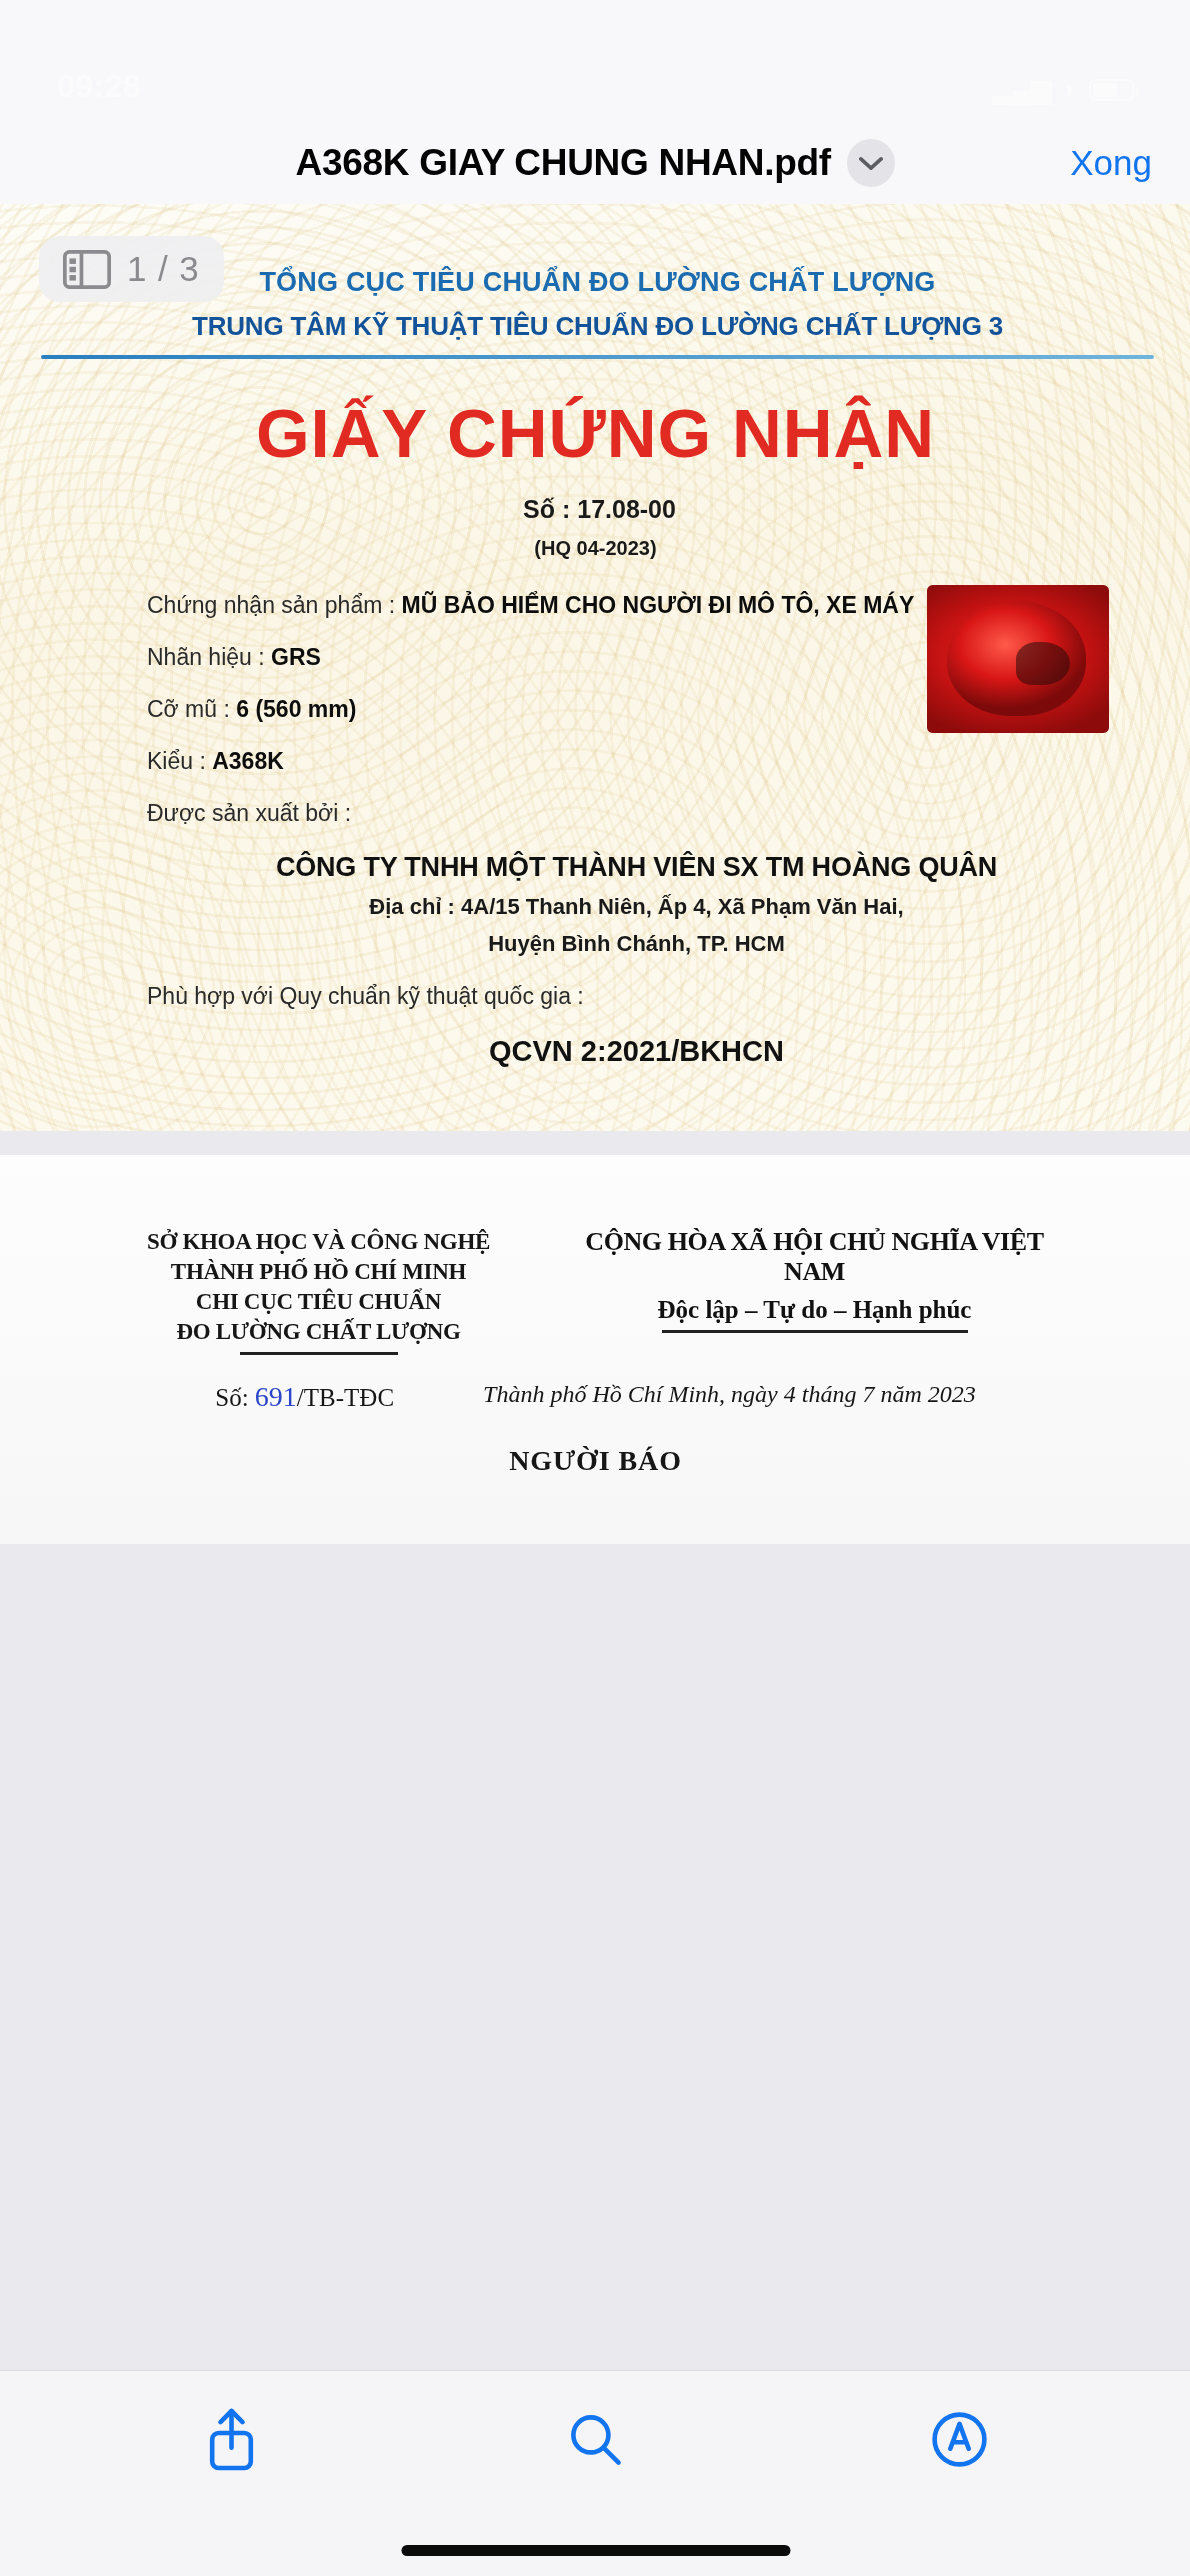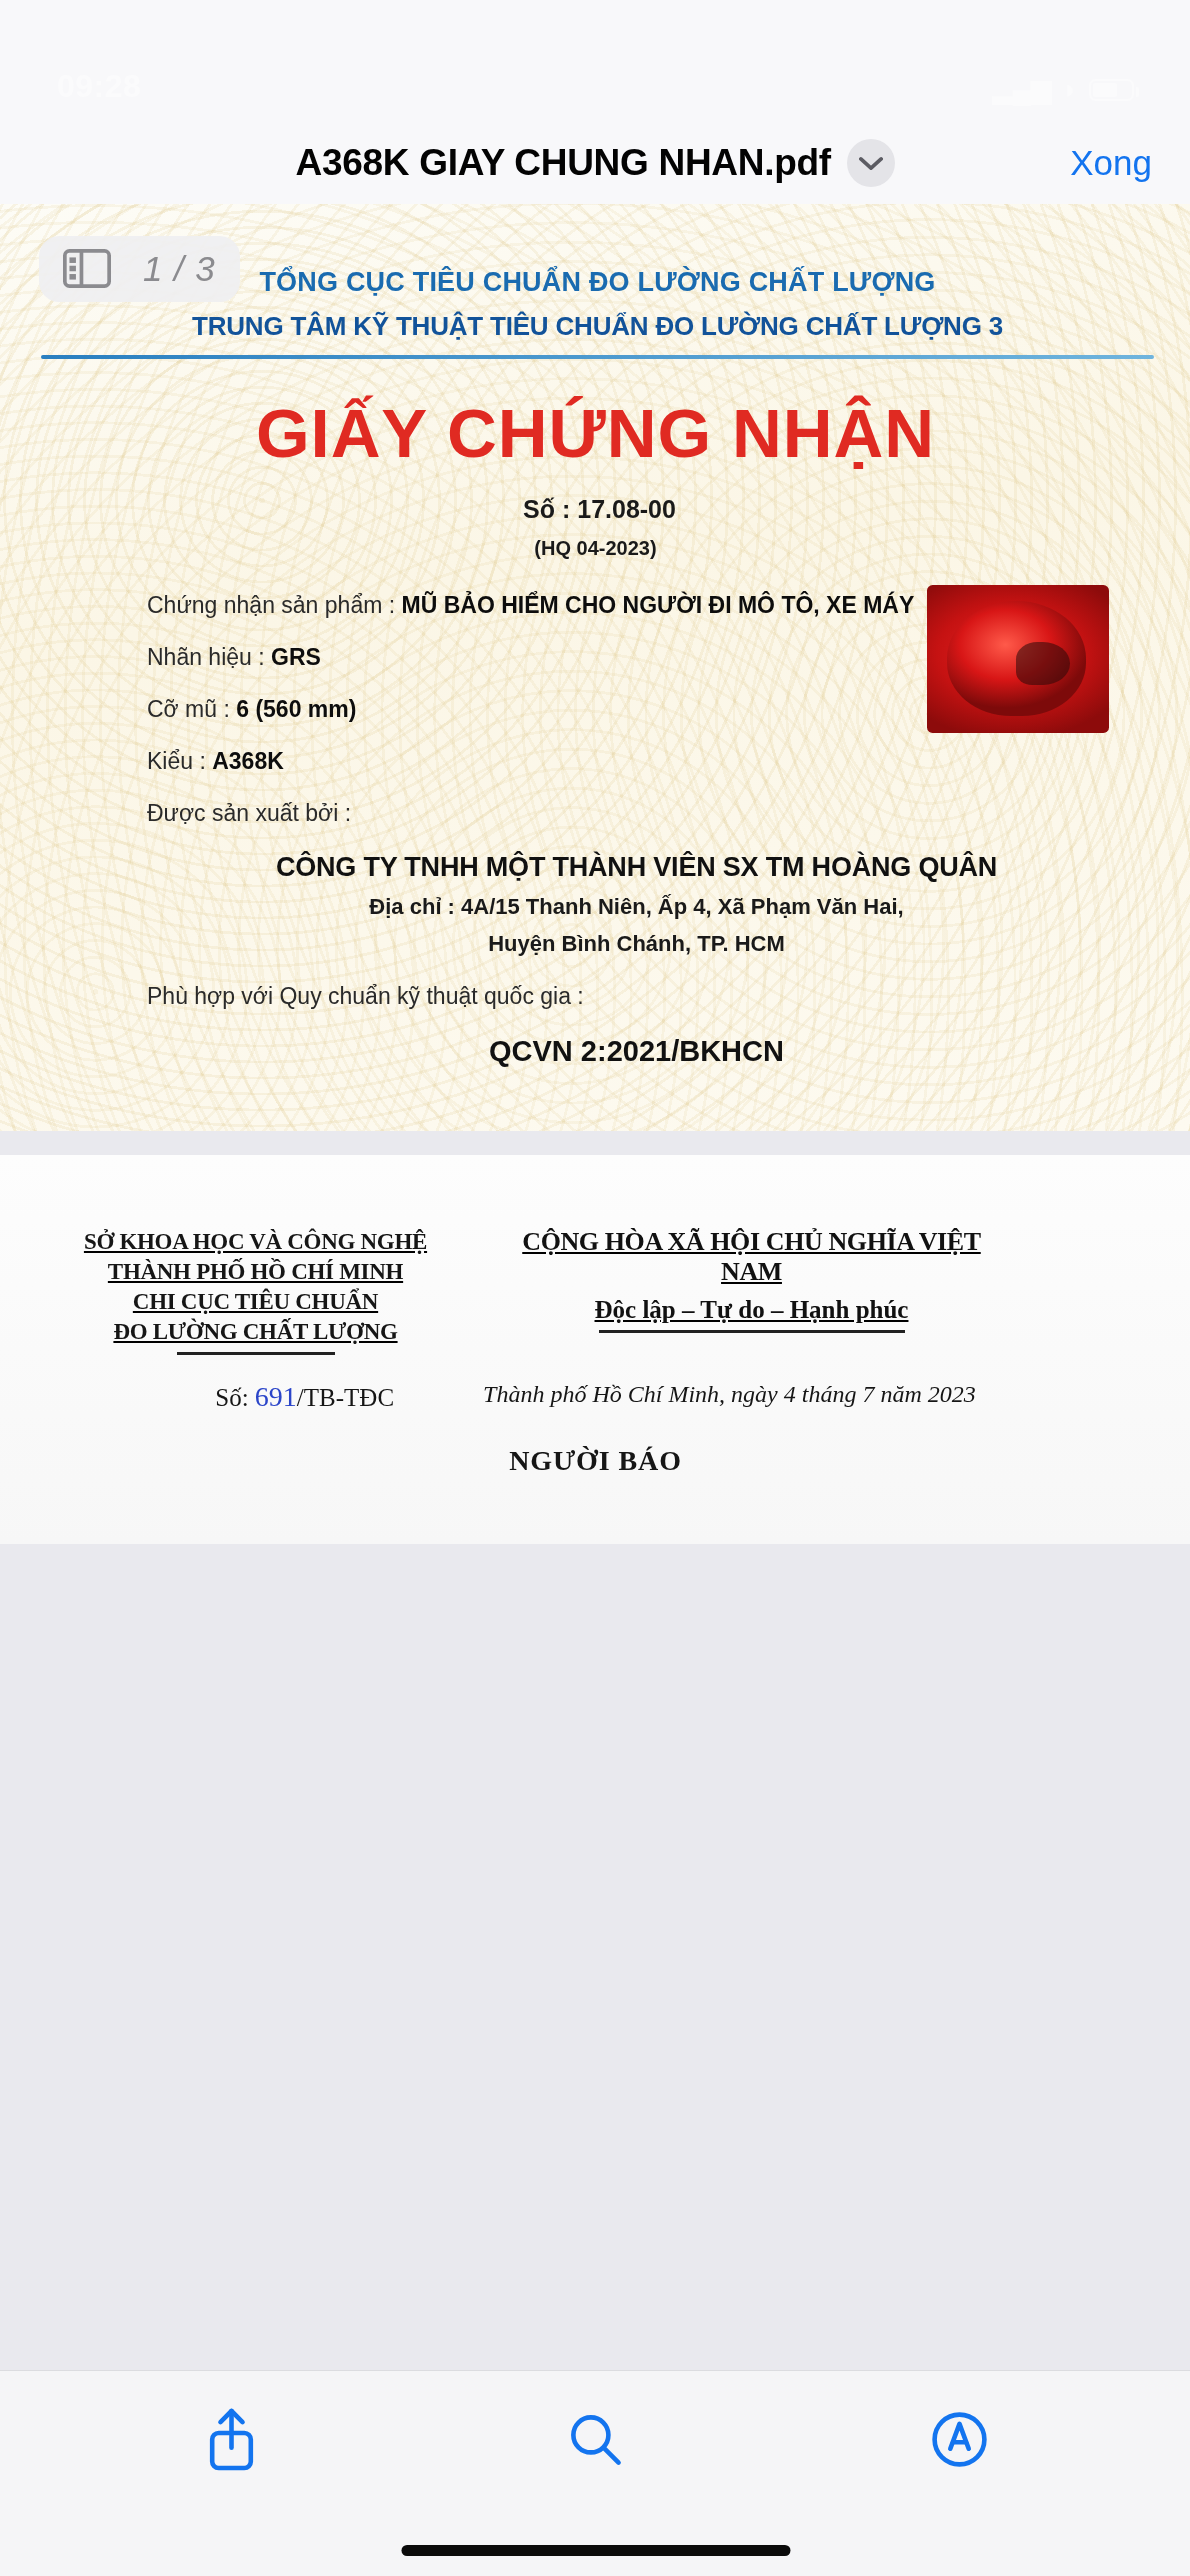--- a/index.html
+++ b/index.html
@@ -90,21 +90,21 @@
   }
   .page-content { position:relative; z-index:2; }
 
   
   .page-pill {
     position:absolute; z-index:30;
     top:32px; left:39px;
     background:rgba(239,239,241,0.93);
     border-radius:20.4px;
     padding:13px 24px;
-    display:flex; align-items:flex-start; gap:32px;font-style:italic;
+    display:flex; align-items:flex-end; gap:16px;
   }
   .pill-icon { width:48px; height:39px; position:relative; }
   .pill-text { font-size:35px; color:#8b8b8f; letter-spacing:0.9px; }
 
   
   .cert-top {
     display:flex; align-items:flex-start;
     padding:57px 37px 0 41px;
   }
   .quatest-logo { width:139px; flex:0 0 139px; text-align:center; }
@@ -186,23 +186,23 @@
     background:#fcfcfc;
     height:389px;
     position:relative;
     overflow:hidden;
   }
   .page2-paper {
     position:absolute; inset:0;
     background:linear-gradient(180deg,#fdfdfd,#f7f7f7);
   }
   .p2-head {
-    display:flex; justify-content:flex-start; gap:37px;
+    display:flex; justify-content:center; gap:37px;
     padding:72px 54px 0 56px;
-    position:relative; z-index:2;text-decoration:underline;
+    position:relative; z-index:2;
   }
   .p2-left { text-align:center; width:399px; }
   .p2-right { text-align:center; width:519px; }
   .p2-l {
     font-family:"Liberation Serif", serif;
     font-size:23px; font-weight:bold; color:#161616;
     letter-spacing:-0.3px; line-height:1.3;
   }
   .p2-underline-sm {
     width:158px; height:2.8px; background:#222; margin:5.6px auto 0 auto;

